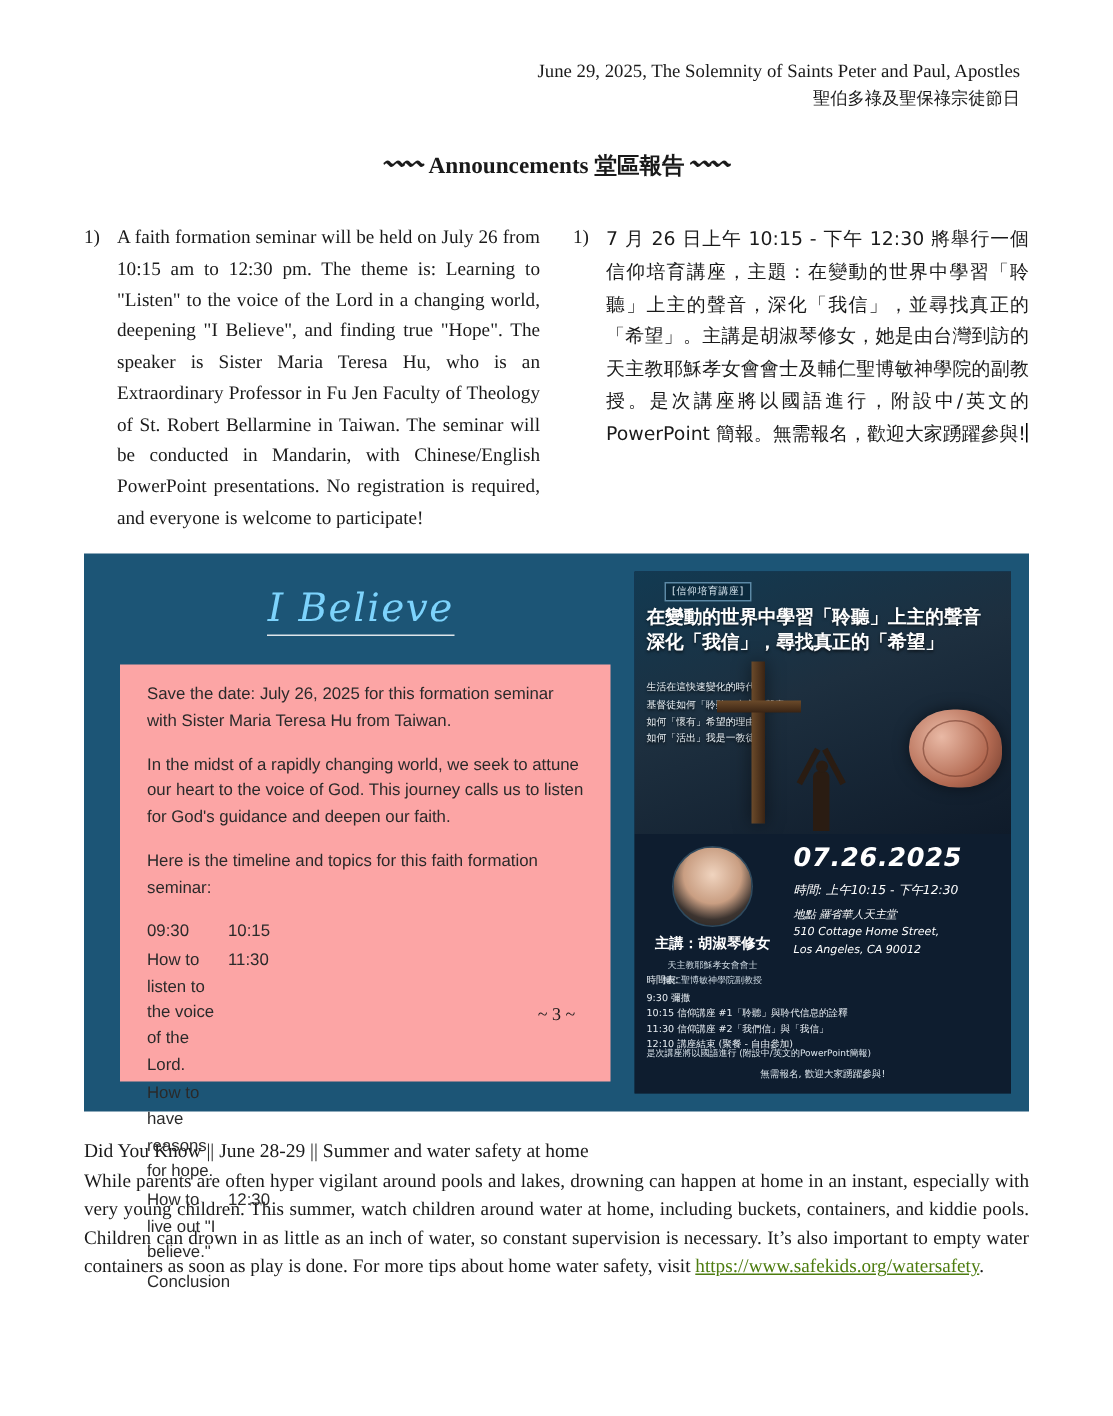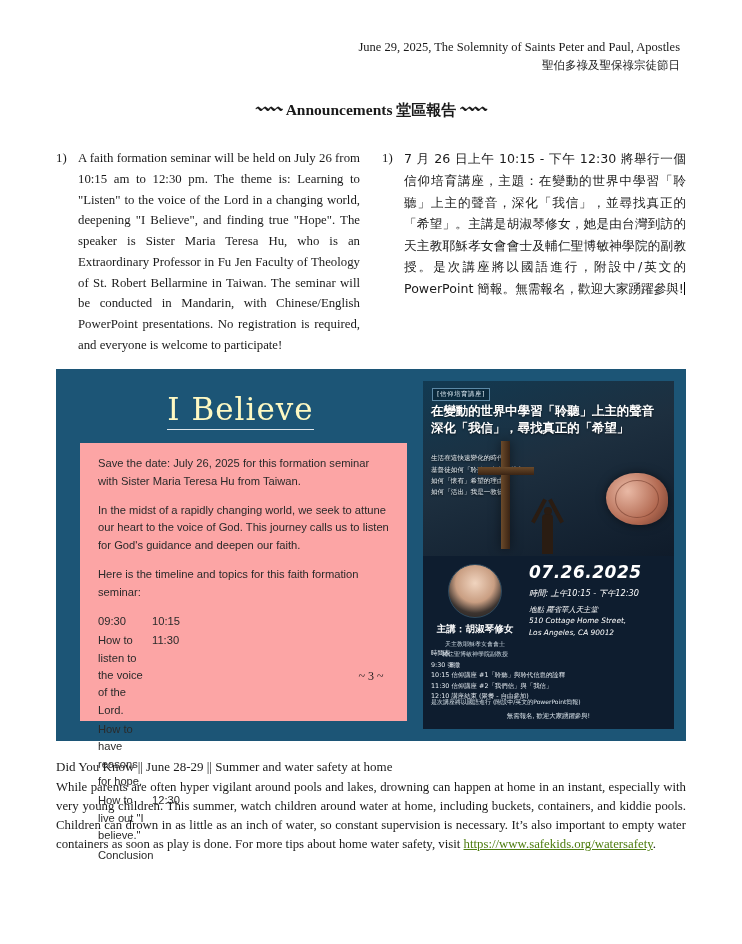--- a/index.html
+++ b/index.html
@@ -97,22 +97,23 @@
     padding: 12px;
     box-sizing: border-box;
     gap: 10px;
   }
   .flyer-left {
     flex: 0 0 345px;
     position: relative;
   }
   .script {
     font-family: "DejaVu Serif", serif;
-    color: #fef9c3;
-    font-size: 31px;
+    font-style: italic;
+    color: #7dd3fc;
+    font-size: 26px;
     text-align: center;
     margin-top: 10px;
     letter-spacing: 1px;
   }
   .script .u {
     border-bottom: 1px solid rgba(255,255,255,.85);
     padding-bottom: 2px;
   }
   .beige {
     position: absolute;
@@ -142,21 +143,21 @@
     color: #fff;
   }
   .poster-top {
     position: relative;
     height: 175px;
     background: linear-gradient(160deg,#123a52 0%, #1d2f3f 45%, #0f1b2a 100%);
     overflow: hidden;
   }
   .poster-tag {
     position: absolute;
-    top: 7px; left: 9px;
+    top: 7px; left: 20px;
     background: #0b2a3d;
     border: 1px solid #5c89a6;
     color: #dbe9f2;
     font-size: 6.5px;
     padding: 1px 4px;
     letter-spacing: .5px;
   }
   .poster-head {
     position: absolute;
     top: 22px; left: 8px; right: 8px;

